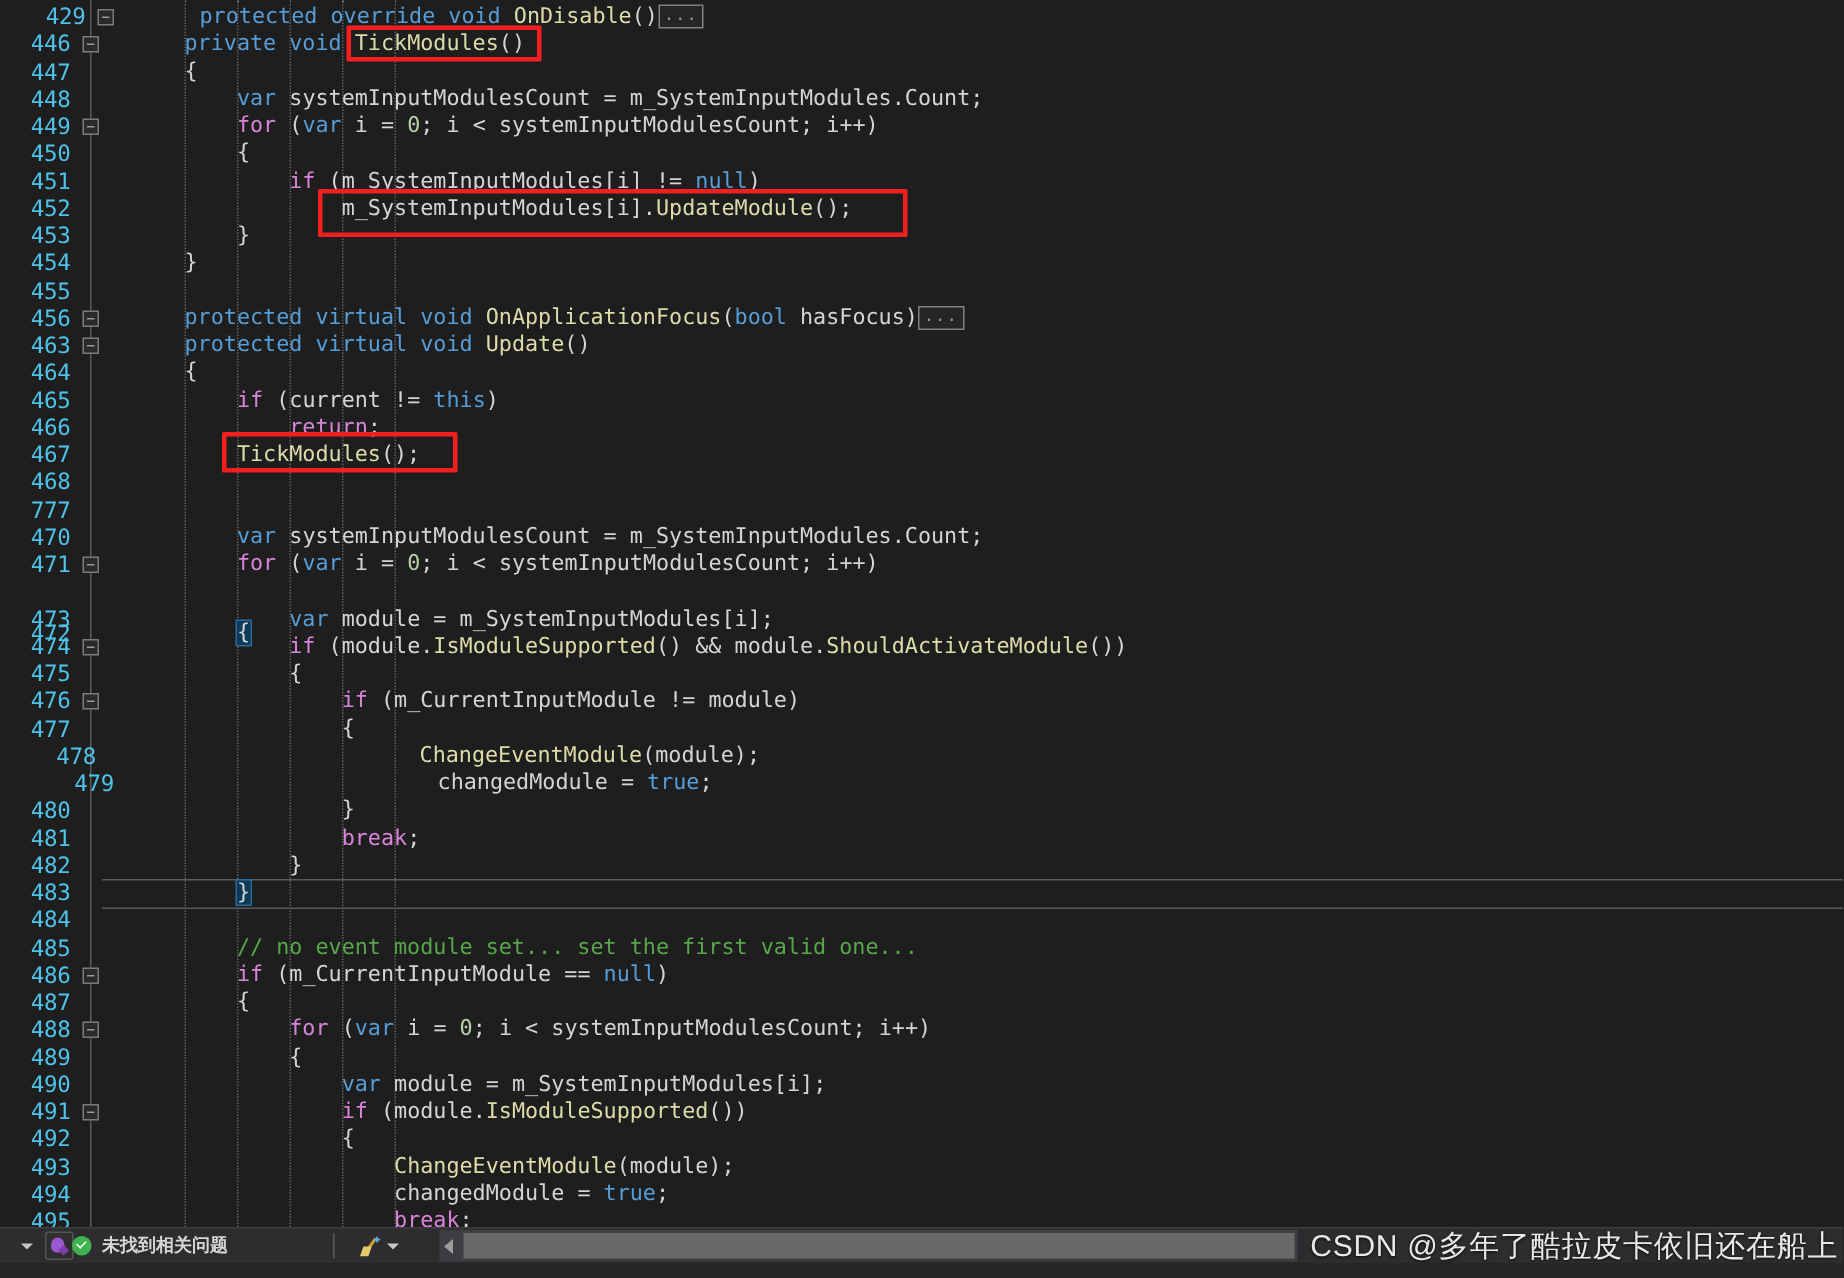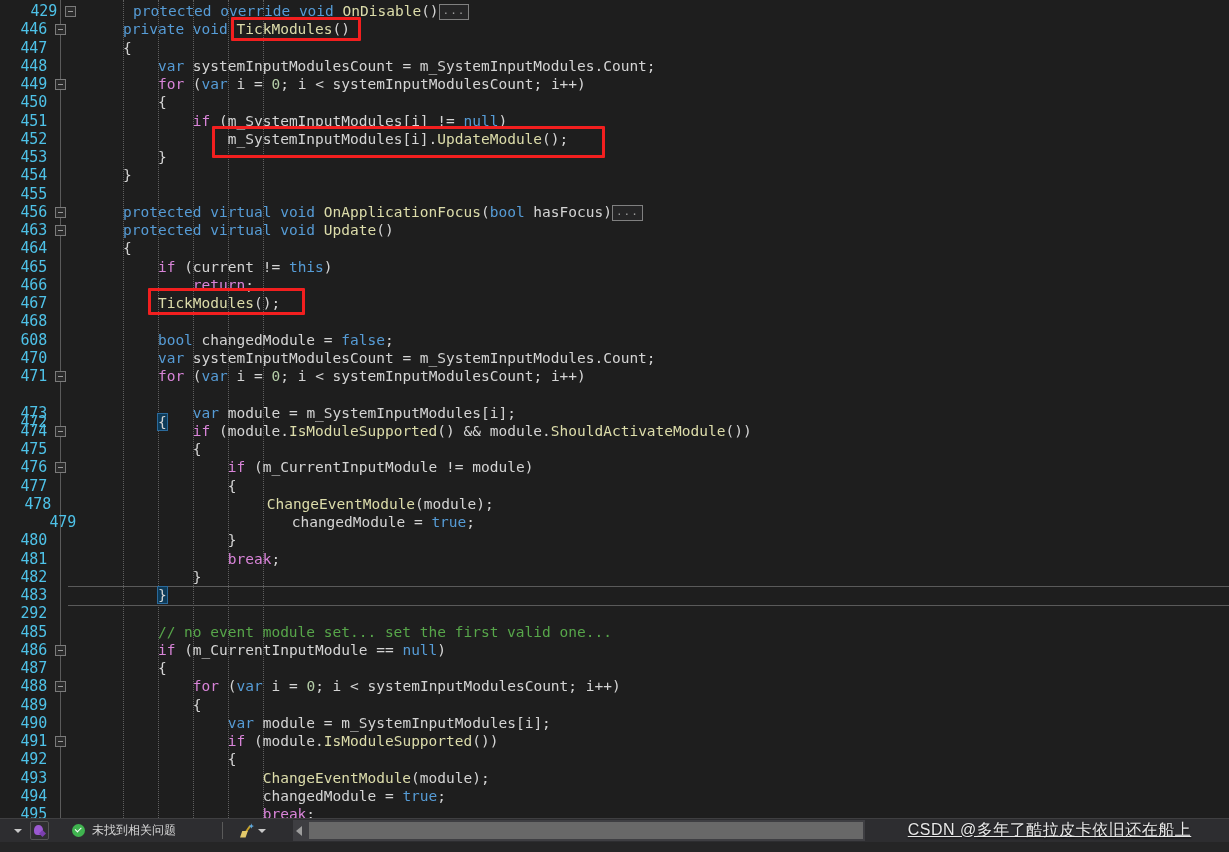--- a/index.html
+++ b/index.html
@@ -280,25 +280,24 @@
     position: absolute;
     top: 818px;
     left: 870px;
     width: 359px;
     height: 24px;
     display: flex;
     align-items: center;
     justify-content: center;
     color: #e8e8e8;
     font-family: "Liberation Sans", sans-serif;
-    font-size: 16px;
+    font-size: 20px;
     letter-spacing: 0.5px;
     text-shadow: 0 1px 2px rgba(0,0,0,0.8);
     pointer-events: none;
-    text-decoration: underline;
   }
 </style>
 </head>
 <body>
 
 <div id="editor">
   <div id="foldbar"></div>
   <div id="guides">
       <div class="guide" style="left: 123px;"></div>
       <div class="guide" style="left: 157.88px;"></div>
@@ -318,36 +317,36 @@
       <div class="code-line" style="position: absolute; left: 0px; right: 0px; top: 148px;"><span class="gutter">453</span><span class="txt" style="left: 123px;">    <span class="pun">}</span></span></div>
       <div class="code-line" style="position: absolute; left: 0px; right: 0px; top: 166.25px; text-decoration: underline;"><span class="gutter">454</span><span class="txt" style="left: 123px;"><span class="pun">}</span></span></div>
       <div class="code-line" style="position: absolute; left: 0px; right: 0px; top: 184.5px;"><span class="gutter">455</span><span class="txt" style="left: 123px;"></span></div>
       <div class="code-line" style="position: absolute; left: 0px; right: 0px; top: 202.75px;"><span class="gutter">456</span><span class="fold box"></span><span class="txt" style="left: 123px;"><span class="kw">protected</span> <span class="kw">virtual</span> <span class="kw">void</span> <span class="fn">OnApplicationFocus</span><span class="pun">(</span><span class="kw">bool</span> <span class="id">hasFocus</span><span class="pun">)</span><span class="ellipsis">...</span></span></div>
       <div class="code-line" style="position: absolute; left: 0px; right: 0px; top: 221px;"><span class="gutter">463</span><span class="fold box"></span><span class="txt" style="left: 123px;"><span class="kw">protected</span> <span class="kw">virtual</span> <span class="kw">void</span> <span class="fn">Update</span><span class="pun">()</span></span></div>
       <div class="code-line" style="position: absolute; left: 0px; right: 0px; top: 239.25px;"><span class="gutter">464</span><span class="txt" style="left: 123px;"><span class="pun">{</span></span></div>
       <div class="code-line" style="position: absolute; left: 0px; right: 0px; top: 257.5px;"><span class="gutter">465</span><span class="txt" style="left: 123px;">    <span class="ctl">if</span> <span class="pun">(</span><span class="id">current</span> <span class="pun">!=</span> <span class="kw">this</span><span class="pun">)</span></span></div>
       <div class="code-line" style="position: absolute; left: 0px; right: 0px; top: 275.75px;"><span class="gutter">466</span><span class="txt" style="left: 123px;">        <span class="ctl">return</span><span class="pun">;</span></span></div>
       <div class="code-line" style="position: absolute; left: 0px; right: 0px; top: 294px;"><span class="gutter">467</span><span class="txt" style="left: 123px;">    <span class="fn">TickModules</span><span class="pun">();</span></span></div>
       <div class="code-line" style="position: absolute; left: 0px; right: 0px; top: 312.25px;"><span class="gutter">468</span><span class="txt" style="left: 123px;"></span></div>
-      <div class="code-line" style="position: absolute; left: 0px; right: 0px; top: 330.5px;"><span class="gutter">608</span><span class="txt" style="left: 123px;">    <span class="kw">bool</span> <span class="id">changedModule</span> <span class="pun">=</span> <span class="lit">false</span><span class="pun">;</span></span></div>
+      <div class="code-line" style="position: absolute; left: 0px; right: 0px; top: 330.5px;"><span class="gutter">777</span></div>
       <div class="code-line" style="position: absolute; left: 0px; right: 0px; top: 348.75px;"><span class="gutter">470</span><span class="txt" style="left: 123px;">    <span class="kw">var</span> <span class="id">systemInputModulesCount</span> <span class="pun">=</span> <span class="id">m_SystemInputModules</span><span class="pun">.</span><span class="id">Count</span><span class="pun">;</span></span></div>
       <div class="code-line" style="position: absolute; left: 0px; right: 0px; top: 367px;"><span class="gutter">471</span><span class="fold box"></span><span class="txt" style="left: 123px;">    <span class="ctl">for</span> <span class="pun">(</span><span class="kw">var</span> <span class="id">i</span> <span class="pun">=</span> <span class="num">0</span><span class="pun">;</span> <span class="id">i</span> <span class="pun">&lt;</span> <span class="id">systemInputModulesCount</span><span class="pun">;</span> <span class="id">i++</span><span class="pun">)</span></span></div>
       <div class="code-line" style="position: absolute; left: 0px; right: 0px; top: 385.25px; margin-top: 28px;"><span class="gutter">472</span><span class="txt" style="left: 123px;">    <span class="brmatch">{</span></span></div>
       <div class="code-line" style="position: absolute; left: 0px; right: 16px; top: 403.5px;"><span class="gutter">473</span><span class="txt" style="left: 123px;">        <span class="kw">var</span> <span class="id">module</span> <span class="pun">=</span> <span class="id">m_SystemInputModules</span><span class="pun">[</span><span class="id">i</span><span class="pun">];</span></span></div>
       <div class="code-line" style="position: absolute; left: 0px; right: 0px; top: 421.75px;"><span class="gutter">474</span><span class="fold box"></span><span class="txt" style="left: 123px;">        <span class="ctl">if</span> <span class="pun">(</span><span class="id">module</span><span class="pun">.</span><span class="fn">IsModuleSupported</span><span class="pun">()</span> <span class="pun">&amp;&amp;</span> <span class="id">module</span><span class="pun">.</span><span class="fn">ShouldActivateModule</span><span class="pun">())</span></span></div>
       <div class="code-line" style="position: absolute; left: 0px; right: 0px; top: 440px;"><span class="gutter">475</span><span class="txt" style="left: 123px;">        <span class="pun">{</span></span></div>
       <div class="code-line" style="position: absolute; left: 0px; right: 0px; top: 458.25px;"><span class="gutter">476</span><span class="fold box"></span><span class="txt" style="left: 123px;">            <span class="ctl">if</span> <span class="pun">(</span><span class="id">m_CurrentInputModule</span> <span class="pun">!=</span> <span class="id">module</span><span class="pun">)</span></span></div>
       <div class="code-line" style="position: absolute; left: 0px; right: 0px; top: 476.5px;"><span class="gutter">477</span><span class="txt" style="left: 123px;">            <span class="pun">{</span></span></div>
-      <div class="code-line" style="position: absolute; left: 4px; right: 0px; top: 494.75px;"><span class="gutter">478</span><span class="txt" style="left: 123px;">                <span class="fn">ChangeEventModule</span><span class="pun">(</span><span class="id">module</span><span class="pun">);</span></span></div>
+      <div class="code-line" style="position: absolute; left: 17px; right: 0px; top: 494.75px;"><span class="gutter">478</span><span class="txt" style="left: 123px;">                <span class="fn">ChangeEventModule</span><span class="pun">(</span><span class="id">module</span><span class="pun">);</span></span></div>
       <div class="code-line" style="position: absolute; left: 0px; right: 0px; top: 513px; margin-left: 29px;"><span class="gutter">479</span><span class="txt" style="left: 123px;">                <span class="id">changedModule</span> <span class="pun">=</span> <span class="lit">true</span><span class="pun">;</span></span></div>
       <div class="code-line" style="position: absolute; left: 0px; right: 0px; top: 531.25px;"><span class="gutter">480</span><span class="txt" style="left: 123px;">            <span class="pun">}</span></span></div>
       <div class="code-line" style="position: absolute; left: 0px; right: 0px; top: 549.5px;"><span class="gutter">481</span><span class="txt" style="left: 123px;">            <span class="ctl">break</span><span class="pun">;</span></span></div>
       <div class="code-line" style="position: absolute; left: 0px; right: 0px; top: 567.75px;"><span class="gutter">482</span><span class="txt" style="left: 123px;">        <span class="pun">}</span></span></div>
       <div class="code-line" style="position: absolute; left: 0px; right: 0px; top: 586px;"><div class="curline-box" style="top: 0px;"></div><span class="gutter">483</span><span class="txt" style="left: 123px;">    <span class="brmatch">}</span></span></div>
-      <div class="code-line" style="position: absolute; left: 0px; right: 0px; top: 604.25px;"><span class="gutter">292</span><span class="txt" style="left: 123px;"></span></div>
+      <div class="code-line" style="position: absolute; left: 0px; right: 0px; top: 604.25px;"><span class="gutter">484</span><span class="txt" style="left: 123px;"></span></div>
       <div class="code-line" style="position: absolute; left: 0px; right: 0px; top: 622.5px;"><span class="gutter">485</span><span class="txt" style="left: 123px;">    <span class="cmt">// no event module set... set the first valid one...</span></span></div>
       <div class="code-line" style="position: absolute; left: 0px; right: 0px; top: 640.75px;"><span class="gutter">486</span><span class="fold box"></span><span class="txt" style="left: 123px;">    <span class="ctl">if</span> <span class="pun">(</span><span class="id">m_CurrentInputModule</span> <span class="pun">==</span> <span class="lit">null</span><span class="pun">)</span></span></div>
       <div class="code-line" style="position: absolute; left: 0px; right: 0px; top: 659px;"><span class="gutter">487</span><span class="txt" style="left: 123px;">    <span class="pun">{</span></span></div>
       <div class="code-line" style="position: absolute; left: 0px; right: 0px; top: 677.25px;"><span class="gutter">488</span><span class="fold box"></span><span class="txt" style="left: 123px;">        <span class="ctl">for</span> <span class="pun">(</span><span class="kw">var</span> <span class="id">i</span> <span class="pun">=</span> <span class="num">0</span><span class="pun">;</span> <span class="id">i</span> <span class="pun">&lt;</span> <span class="id">systemInputModulesCount</span><span class="pun">;</span> <span class="id">i++</span><span class="pun">)</span></span></div>
       <div class="code-line" style="position: absolute; left: 0px; right: 0px; top: 695.5px;"><span class="gutter">489</span><span class="txt" style="left: 123px;">        <span class="pun">{</span></span></div>
       <div class="code-line" style="position: absolute; left: 0px; right: 0px; top: 713.75px;"><span class="gutter">490</span><span class="txt" style="left: 123px;">            <span class="kw">var</span> <span class="id">module</span> <span class="pun">=</span> <span class="id">m_SystemInputModules</span><span class="pun">[</span><span class="id">i</span><span class="pun">];</span></span></div>
       <div class="code-line" style="position: absolute; left: 0px; right: 0px; top: 732px;"><span class="gutter">491</span><span class="fold box"></span><span class="txt" style="left: 123px;">            <span class="ctl">if</span> <span class="pun">(</span><span class="id">module</span><span class="pun">.</span><span class="fn">IsModuleSupported</span><span class="pun">())</span></span></div>
       <div class="code-line" style="position: absolute; left: 0px; right: 0px; top: 750.25px;"><span class="gutter">492</span><span class="txt" style="left: 123px;">            <span class="pun">{</span></span></div>
       <div class="code-line" style="position: absolute; left: 0px; right: 0px; top: 768.5px;"><span class="gutter">493</span><span class="txt" style="left: 123px;">                <span class="fn">ChangeEventModule</span><span class="pun">(</span><span class="id">module</span><span class="pun">);</span></span></div>
       <div class="code-line" style="position: absolute; left: 0px; right: 0px; top: 786.75px;"><span class="gutter">494</span><span class="txt" style="left: 123px;">                <span class="id">changedModule</span> <span class="pun">=</span> <span class="lit">true</span><span class="pun">;</span></span></div>
@@ -360,21 +359,21 @@
     </div>
 </div>
 
 <div id="statusbar">
   <div class="sb-item" style="left:14px;">
     <span class="chev-down"></span>
   </div>
   <div class="sb-item" style="left:30px;">
     <span class="member-icon"></span>
   </div>
-  <div class="sb-item" style="left:72px; gap:7px;">
+  <div class="sb-item" style="left:48px; gap:7px;font-weight:bold;">
     <span class="check-badge"></span>
     <span>未找到相关问题</span>
   </div>
   <div class="sb-sep" style="left:222px;"></div>
   <div class="sb-item" style="left:238px; gap:4px;">
     <span class="broom-icon">
       <span class="handle"></span>
         <span class="head"></span>
         <span class="spark">✦</span>
     </span>

